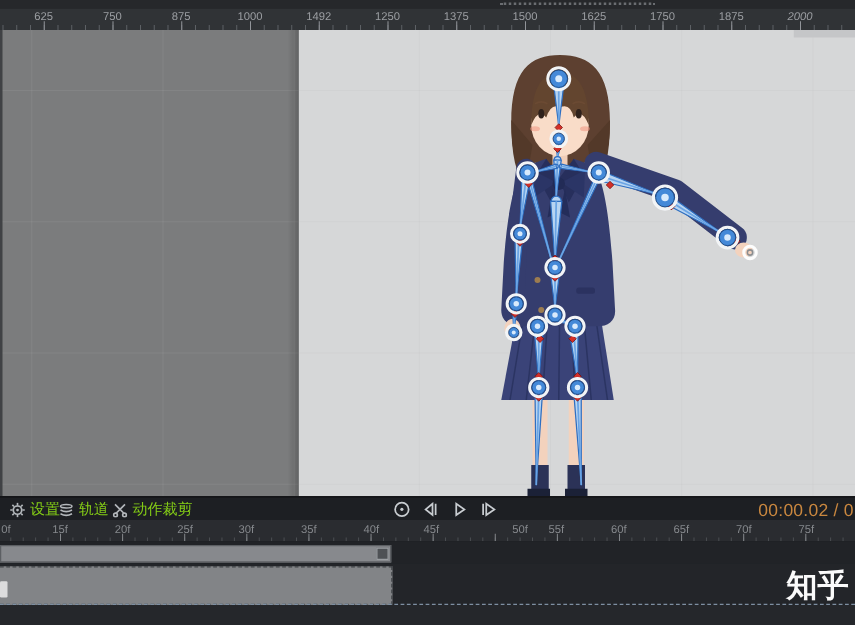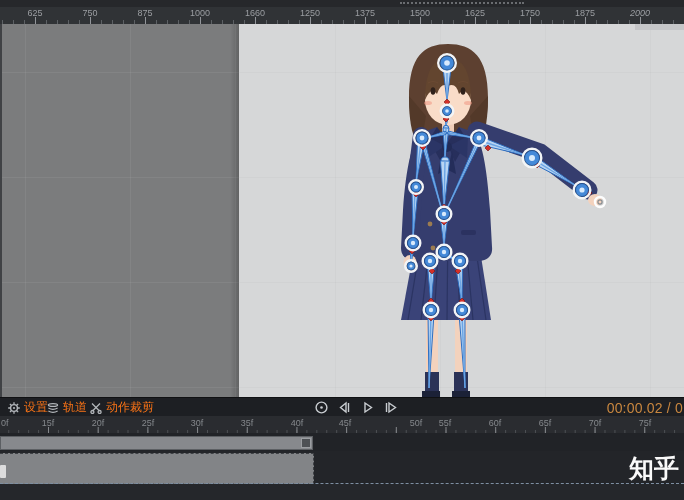--- a/index.html
+++ b/index.html
@@ -42,21 +42,21 @@
       linear-gradient(to bottom,rgba(0,0,0,.025) 0 1px,transparent 1px);
     background-size:105px 100%,100% 105px;
     background-position:96px 0,0 48px;
   }
   .stage-top-patch{position:absolute;left:635px;top:0;width:49px;height:6px;background:#c5c6c8;}
   svg.scene{position:absolute;left:0;top:0;}
   
   .toolbar{position:absolute;left:0;top:397px;width:684px;height:19px;background:#1d1f23;
     border-top:1px solid #101113;}
   .tb-btn{position:absolute;top:0;height:19px;display:flex;align-items:center;gap:4px;
-    font-size:12px;color:#f97316;cursor:default;}
+    font-size:12px;color:#84cc16;cursor:default;}
   .tb-btn svg{display:block;}
   .transport{position:absolute;left:314px;top:0;height:19px;display:flex;align-items:center;gap:8px;}
   .transport svg{display:block;}
   .timecode{position:absolute;right:1px;top:0;height:19px;display:flex;align-items:center;
     font-size:14px;letter-spacing:.2px;color:#c9873f;}
   
   .frame-ruler{
     position:absolute;left:0;top:416px;width:684px;height:17px;background:#2a2c30;
     border-bottom:1px solid #191b1d;
     background-image:
@@ -92,21 +92,21 @@
 
   <div class="top-strip">
     <div class="dotted-sel"></div>
   </div>
 
   <div class="h-ruler">
       <span class="tick-label" style="left: 35px; transform: translateX(-50%);">625</span>
       <span class="tick-label" style="left: 90px; transform: translateX(-50%);">750</span>
       <span class="tick-label" style="left: 145px; transform: translateX(-50%);">875</span>
       <span class="tick-label" style="left: 200px; transform: translateX(-50%);">1000</span>
-      <span class="tick-label" style="left: 255px; transform: translateX(-50%);">1660</span>
+      <span class="tick-label" style="left: 255px; transform: translateX(-50%);">1492</span>
       <span class="tick-label" style="left: 310px; transform: translateX(-50%);">1250</span>
       <span class="tick-label" style="left: 365px; transform: translateX(-50%);">1375</span>
       <span class="tick-label" style="left: 420px; transform: translateX(-50%);">1500</span>
       <span class="tick-label" style="left: 475px; transform: translateX(-50%);">1625</span>
       <span class="tick-label" style="left: 530px; transform: translateX(-50%);">1750</span>
       <span class="tick-label" style="left: 585px; transform: translateX(-50%);">1875</span>
       <span class="tick-label" style="left: 640px; transform: translateX(-50%); font-style: italic;">2000</span>
     </div>
 
   <div class="canvas">

